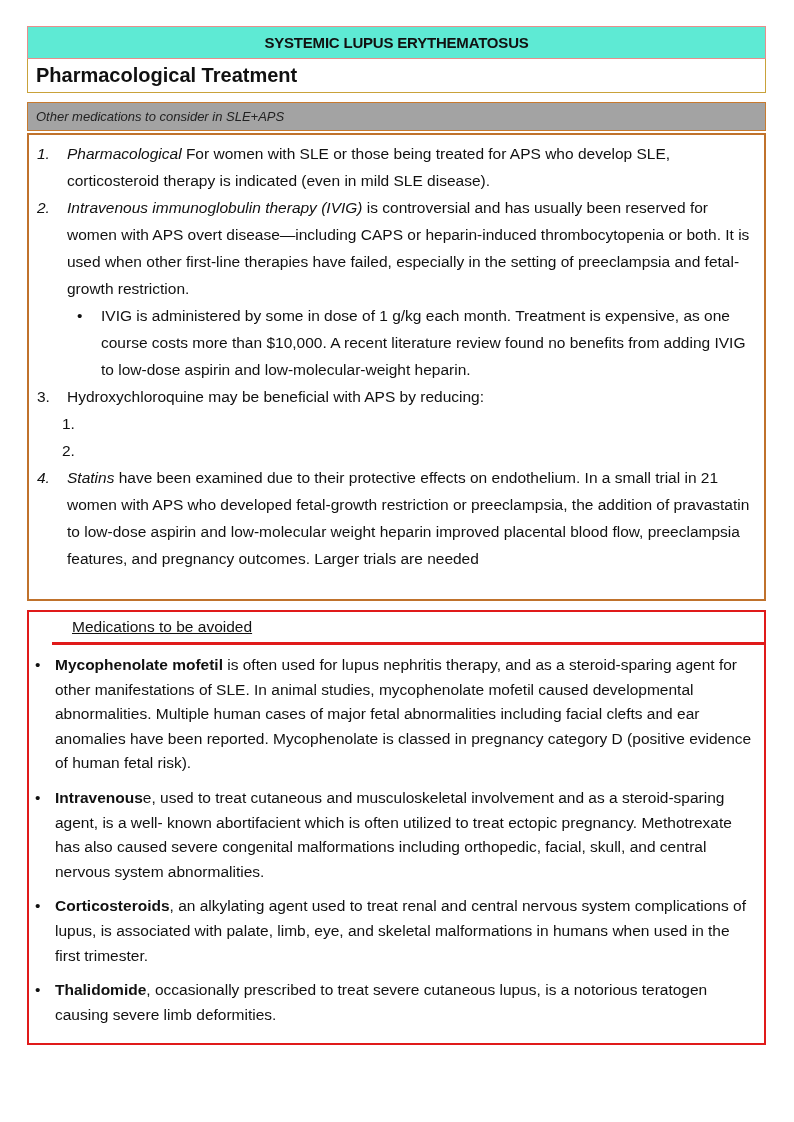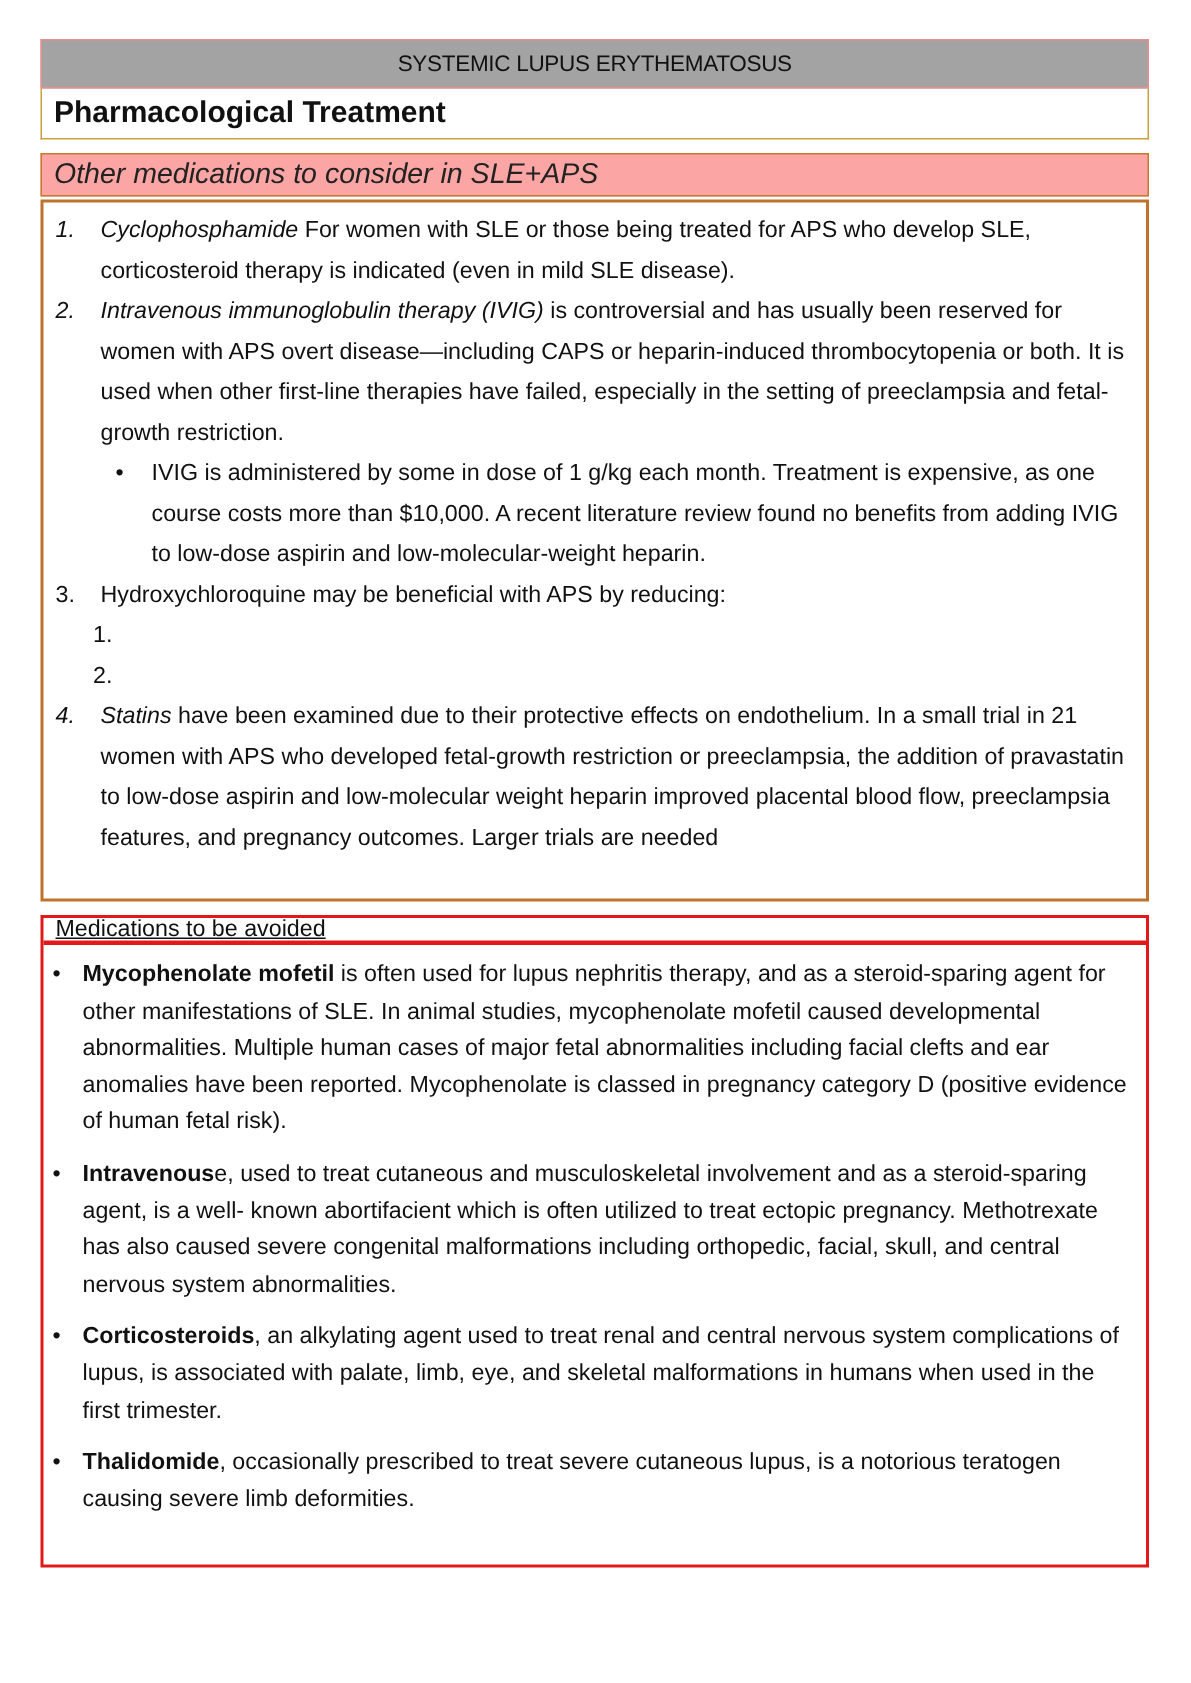--- a/index.html
+++ b/index.html
@@ -1,51 +1,51 @@
 <!DOCTYPE html>
 <html><head>
 <meta charset="utf-8">
 <style>
   html, body { margin: 0; padding: 0; background: #ffffff; }
   body { width: 794px; height: 1122px; position: relative; font-family: "Liberation Sans", sans-serif; color: #111; }
   .page { position: absolute; left: 27px; top: 26px; width: 739px; }
-  .title-bar { height: 33px; background: #a3a3a3; border: 1px solid #e88e8c; display: flex; align-items: center; justify-content: center; font-weight: normal; font-size: 15px; box-sizing: border-box; letter-spacing: -0.2px; }
+  .title-bar { height: 33px; background: #5eead4; border: 1px solid #e88e8c; display: flex; align-items: center; justify-content: center; font-weight: bold; font-size: 15px; box-sizing: border-box; letter-spacing: -0.2px; }
   .section-row { height: 34px; border: 1px solid #c9a23a; border-top: none; display: flex; align-items: center; padding-left: 8px; font-weight: bold; font-size: 20px; box-sizing: border-box; }
-  .sub-header { margin-top: 9px; height: 29px; background: #fca5a5; border: 1px solid #c77a2e; display: flex; align-items: center; padding-left: 8px; font-style: italic; font-size: 19px; box-sizing: border-box; color: #222; }
+  .sub-header { margin-top: 9px; height: 29px; background: #a3a3a3; border: 1px solid #c77a2e; display: flex; align-items: center; padding-left: 8px; font-style: italic; font-size: 13px; box-sizing: border-box; color: #222; }
   .orange-box { margin-top: 2px; border: 2px solid #c0722c; box-sizing: border-box; height: 468px; padding: 5px 8px 0 8px; font-size: 15.5px; line-height: 27px; }
   .ol-item { display: flex; }
   .ol-num { width: 30px; flex: 0 0 30px; }
   .ol-num.italic { font-style: italic; }
   .ol-body { flex: 1; }
   .bullet-sub { display: flex; margin-left: 38px; }
   .bullet-sub .dot { width: 24px; flex: 0 0 24px; text-align: left; padding-left: 2px; }
   .subnum { display: flex; margin-left: 25px; }
   .subnum .n { width: 30px; flex: 0 0 30px; }
   .red-box { position: absolute; left: 0; top: 584px; width: 739px; height: 435px; border: 2px solid #e01a1a; box-sizing: border-box; }
-  .red-header { height: 18px; border-bottom: 3px solid #e01a1a; display: flex; align-items: center; padding-left: 8px; font-size: 15.5px; text-decoration: underline; box-sizing: border-box; }
+  .red-header { height: 33px; border-bottom: 3px solid #e01a1a; display: flex; align-items: center; padding-left: 20px; font-size: 15.5px; text-decoration: underline; box-sizing: border-box; margin-left: 23px; }
   .red-body { padding: 8px 10px 0 6px; font-size: 15.5px; line-height: 24.6px; }
   .avoid-item { display: flex; margin-bottom: 10px; }
   .avoid-item .dot { width: 20px; flex: 0 0 20px; }
   .avoid-item .txt { flex: 1; }
   b { font-weight: bold; }
   i { font-style: italic; }
 </style>
 </head>
 <body>
 
 <div class="page">
   <div class="title-bar">SYSTEMIC LUPUS ERYTHEMATOSUS</div>
   <div class="section-row">Pharmacological Treatment</div>
 
   <div class="sub-header">Other medications to consider in SLE+APS</div>
 
   <div class="orange-box">
     <div class="ol-item">
       <span class="ol-num italic">1.</span>
-      <span class="ol-body"><i>Cyclophosphamide</i><span> For women with SLE or those being treated for APS who develop SLE, corticosteroid therapy is indicated (even in mild SLE disease).</span></span>
+      <span class="ol-body"><i>Pharmacological</i><span> For women with SLE or those being treated for APS who develop SLE, corticosteroid therapy is indicated (even in mild SLE disease).</span></span>
     </div>
     <div class="ol-item">
       <span class="ol-num italic">2.</span>
       <span class="ol-body"><i>Intravenous immunoglobulin therapy (IVIG)</i><span> is controversial and has usually been reserved for women with APS overt disease—including CAPS or heparin-induced thrombocytopenia or both. It is used when other first-line therapies have failed, especially in the setting of preeclampsia and fetal-growth restriction.</span></span>
     </div>
     <div class="bullet-sub">
       <span class="dot">•</span>
       <span>IVIG is administered by some in dose of 1 g/kg each month. Treatment is expensive, as one course costs more than $10,000. A recent literature review found no benefits from adding IVIG to low-dose aspirin and low-molecular-weight heparin.</span>
     </div>
     <div class="ol-item">

